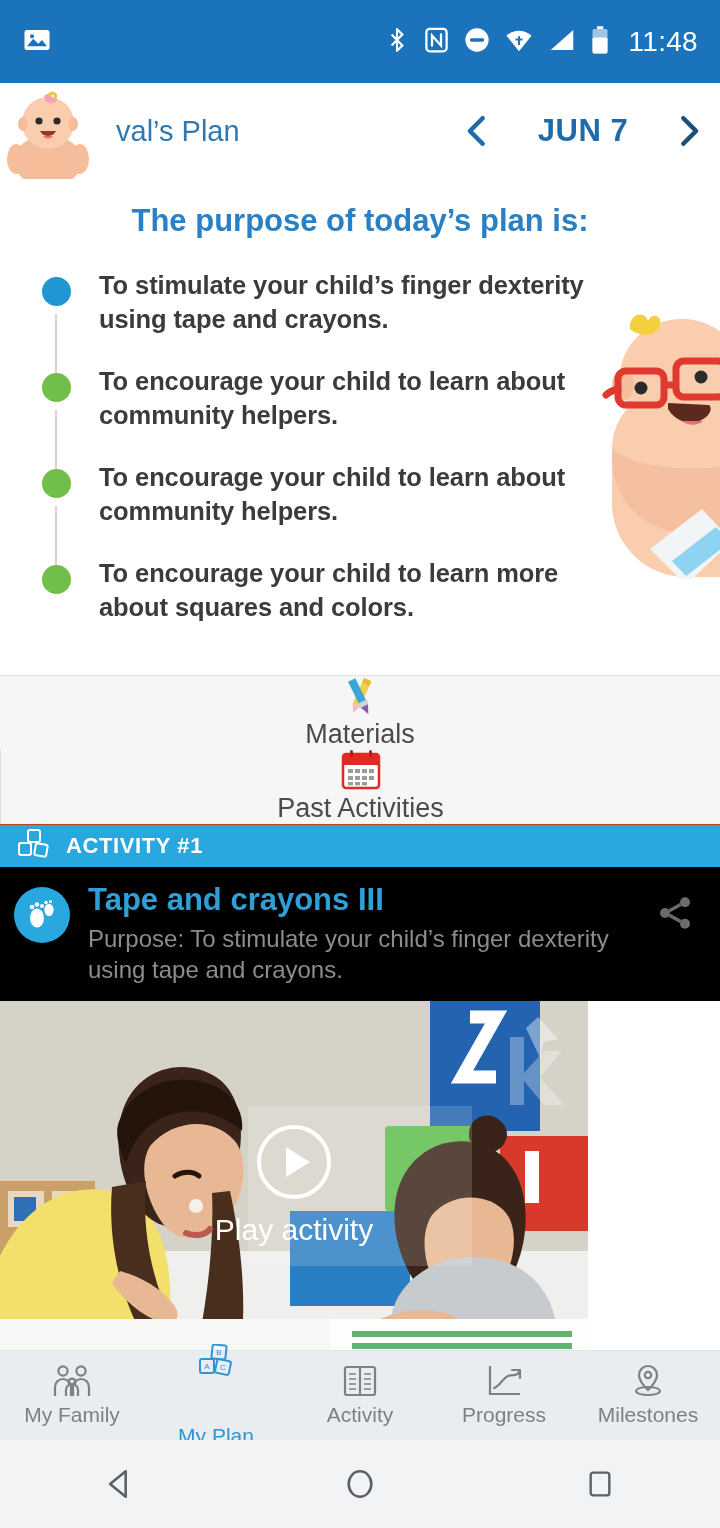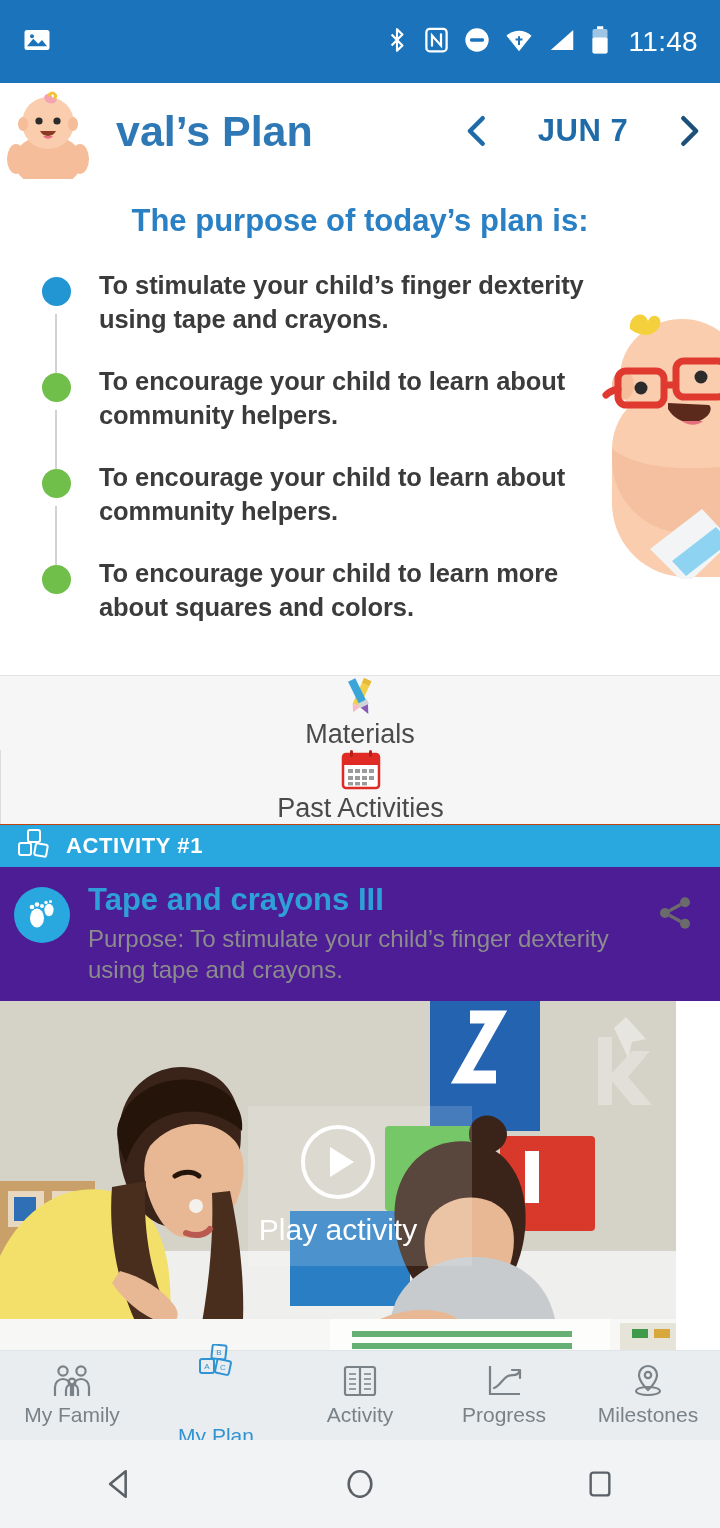--- a/index.html
+++ b/index.html
@@ -22,21 +22,21 @@
   .sb-time{ color:#fff; font-size:28px; letter-spacing:.3px; margin-left:6px; }
   .sb-ico{ display:block; }
 
   
   .appbar{
     height:96px; background:#ffffff;
     display:flex; align-items:center; position:relative;
   }
   .baby-avatar{ width:96px; height:96px; flex:0 0 96px; position:relative; overflow:hidden; }
   .plan-title{
-    color:#2e79b5; font-size:43px; font-weight:bold; margin-left:20px;
+    color:#2e79b5; font-size:29px; font-weight:normal; margin-left:20px;
     white-space:nowrap;
   }
   .date-nav{
     position:absolute; right:0; top:0; height:96px;
     display:flex; align-items:center; gap:0;
   }
   .chev{ width:62px; height:96px; display:flex; align-items:center; justify-content:center; }
   .date-label{
     color:#1f6aa8; font-size:31px; font-weight:bold; letter-spacing:.5px;
     width:150px; text-align:center;
@@ -87,34 +87,34 @@
   .tile-ico{ height:42px; display:flex; align-items:flex-end; }
 
   
   .act-bar{
     height:42px; background:#29a8e0; display:flex; align-items:center;
     padding-left:18px; gap:14px;
   }
   .act-bar-label{ color:#ffffff; font-size:22px; font-weight:bold; letter-spacing:.6px; }
 
   
-  .act-card{ display:flex; padding:16px 18px 16px 14px; background:#4c1d95; position:relative; }
+  .act-card{ display:flex; padding:16px 18px 16px 14px; background:#000000; position:relative; }
   .act-ico{
     width:56px; height:56px; flex:0 0 56px; border-radius:50%;
     background:#29a8e0; display:flex; align-items:center; justify-content:center;
     margin-top:4px;
   }
   .act-body{ flex:1; padding-left:18px; padding-right:10px; }
   .act-title{ color:#2f9fd8; font-size:31px; font-weight:bold; line-height:1.1; }
   .act-purpose{ color:#8c8c8c; font-size:24px; line-height:1.3; margin-top:6px; }
   .share-btn{ width:54px; flex:0 0 54px; display:flex; align-items:flex-start; justify-content:center; padding-top:10px;}
 
   
   .video{
-    position:relative; width:676px; height:370px; overflow:hidden;
+    position:relative; width:588px; height:370px; overflow:hidden;
     background:#6f6a61;
   }
   .vid-bg{ position:absolute; inset:0; }
   .play-overlay{
     position:absolute; left:0; top:0; width:100%; height:100%;
     display:flex; flex-direction:column; align-items:center; justify-content:center;
     gap:14px;
   }
   .play-scrim{
     position:absolute; left:248px; top:105px; width:224px; height:160px;

